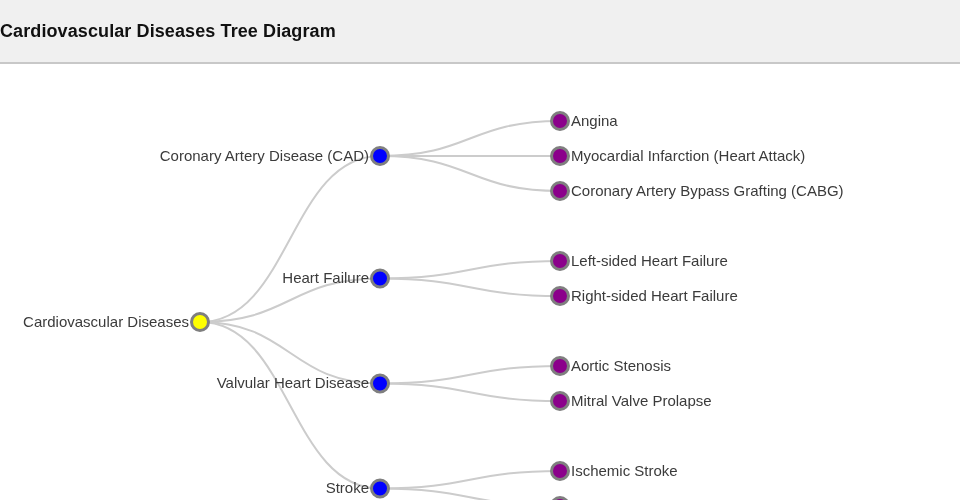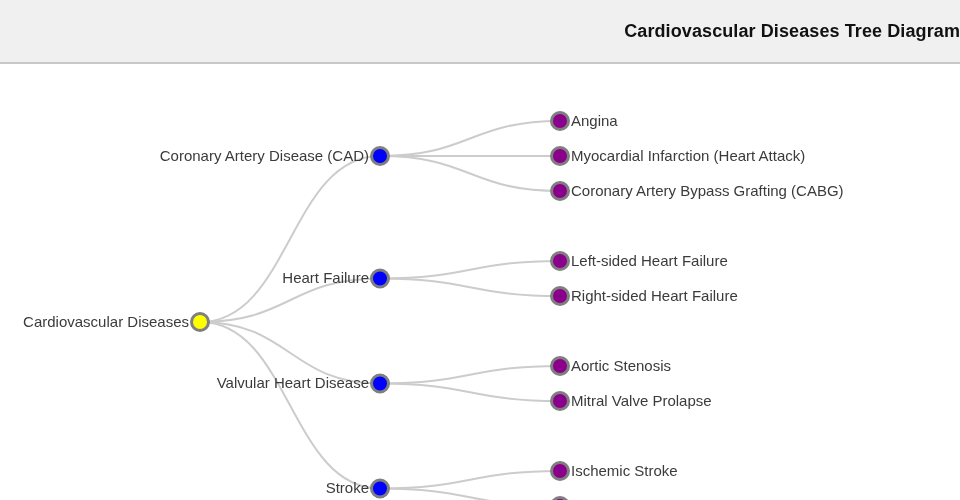--- a/index.html
+++ b/index.html
@@ -19,21 +19,21 @@
   .header {
     position: absolute;
     top: 0;
     left: 0;
     width: 100%;
     height: 62px;
     background: #f0f0f0;
     border-bottom: 2px solid #c8c8c8;
     display: flex;
     align-items: center;
-    justify-content: flex-end;
+    justify-content: flex-start;
     z-index: 2;
   }
   .header h1 {
     margin: 0;
     font-size: 18px;
     font-weight: bold;
     color: #111111;
     letter-spacing: 0.1px;
   }
   svg.tree {

